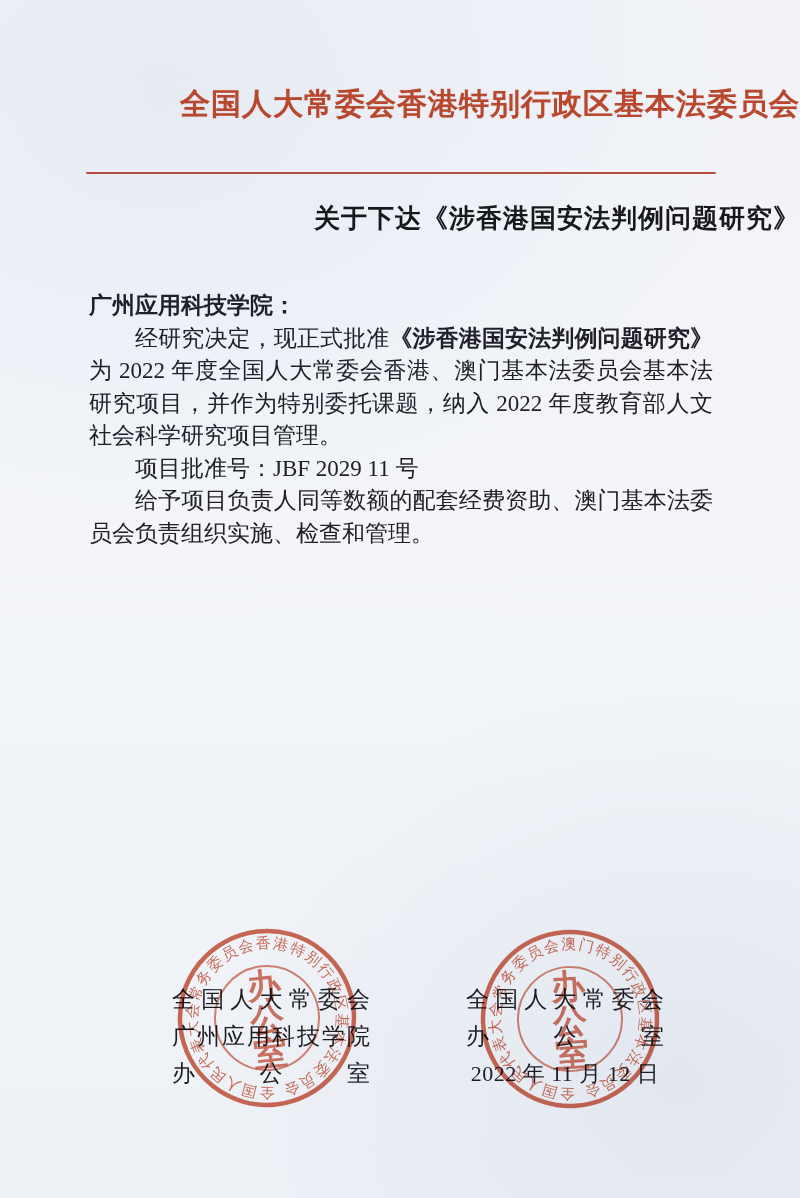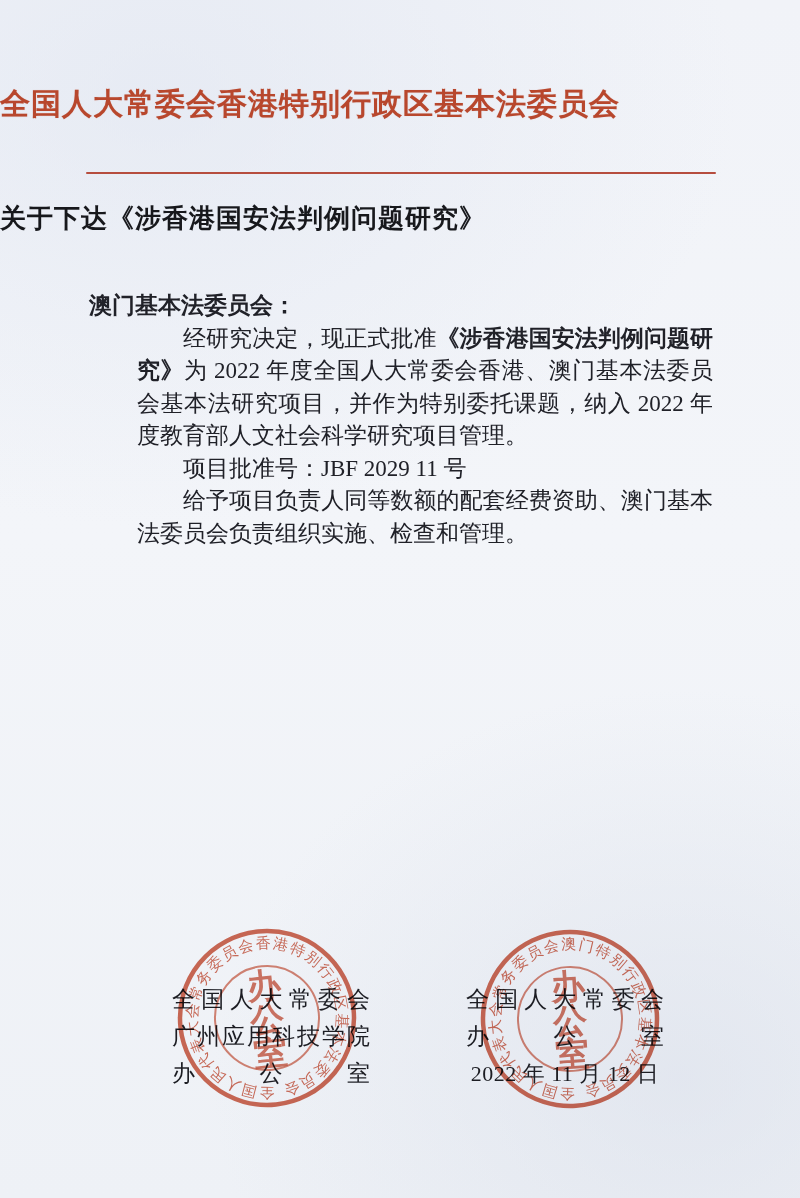--- a/index.html
+++ b/index.html
@@ -15,49 +15,49 @@
     background:
       radial-gradient(120% 60% at 20% 8%, rgba(222,228,240,.55) 0%, rgba(222,228,240,0) 60%),
       radial-gradient(90% 50% at 85% 90%, rgba(214,220,232,.5) 0%, rgba(214,220,232,0) 65%),
       linear-gradient(180deg,#f1f3f8 0%,#f3f5f9 45%,#eef1f6 100%);
     color:#22232a;
   }
 
   
   .letterhead{
     position:absolute;left:0;top:80px;width:100%;
-    text-align:left;
+    text-align:right;
     color:#b8472d;
     font-weight:600;
     font-size:30px;line-height:48px;
     letter-spacing:1px;
     text-shadow:0 0 1px rgba(184,71,45,.25);
   }
   .red-rule{
     position:absolute;left:86px;right:84px;top:172px;
     height:2px;background:#b64d3e;border-radius:1px;
   }
 
   
   .doc-title{
     position:absolute;left:0;top:199px;width:100%;
-    text-align:left;font-weight:bold;
+    text-align:right;font-weight:bold;
     font-size:26px;line-height:40px;letter-spacing:1px;
     color:#17181c;
   }
 
   
   .body{
     position:absolute;left:89px;top:290px;width:624px;
     font-size:23px;line-height:32.5px;
     text-align:justify;
     color:#202128;
   }
   .body p{margin:0;}
-  .body p.indent{text-indent:2em;margin-left:48px;}
+  .body p.indent{text-indent:2em;}
   .body p.gap{margin-top:5px;}
   .salutation{font-weight:bold;}
   .book-title{font-weight:bold;}
 
   
   .sig-block{
     position:absolute;width:198px;
     font-size:23px;line-height:37px;
     color:#1c1d23;
     z-index:2;
@@ -89,21 +89,21 @@
     <div>全国人大常委会香港特别行政区基本法委员会</div>
   </div>
 
   <div class="red-rule"></div>
 
   <div class="doc-title">
     <div>关于下达《涉香港国安法判例问题研究》</div>
   </div>
 
   <div class="body">
-    <p class="salutation">澳门基本法委员会：</p>
+    <p class="salutation">广州应用科技学院：</p>
     <p class="indent"><span>经研究决定，现正式批准</span><span class="book-title">《涉香港国安法判例问题研究》</span><span>为 2022 年度全国人大常委会香港、澳门基本法委员会基本法研究项目，并作为特别委托课题，纳入 2022 年度教育部人文社会科学研究项目管理。</span></p>
     <p class="indent">项目批准号：JBF 2029 11 号</p>
     <p class="indent">给予项目负责人同等数额的配套经费资助、澳门基本法委员会负责组织实施、检查和管理。</p>
   </div>
 
   <div class="sig-block sig-left">
     <div class="sig-line">全国人大常委会</div>
     <div class="sig-line">广州应用科技学院</div>
     <div class="sig-line">办公室</div>
   </div>

